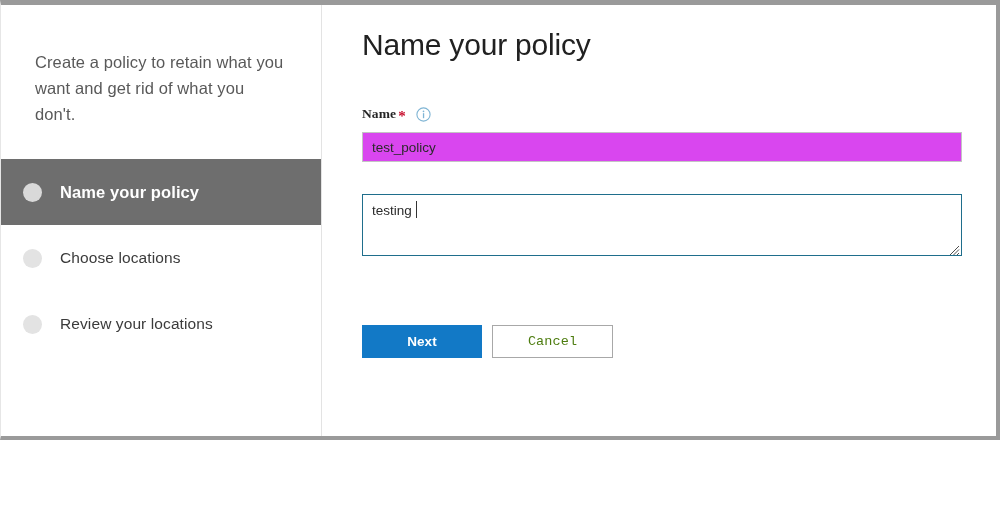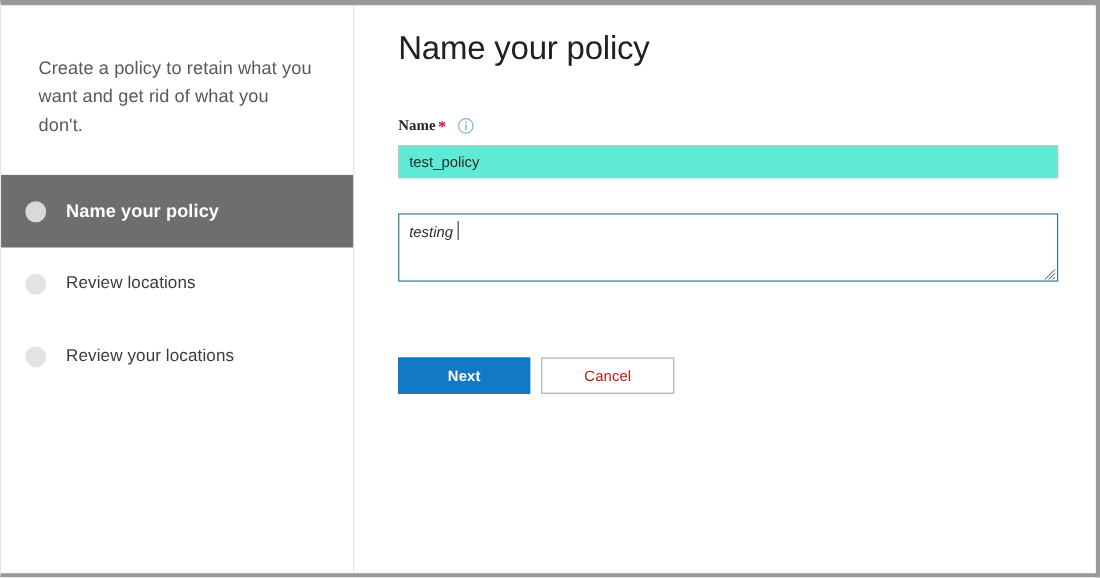--- a/index.html
+++ b/index.html
@@ -11,21 +11,21 @@
     width: 1000px;
     height: 525px;
     overflow: hidden;
     font-family: "Liberation Sans", sans-serif;
   }
 
   .window {
     position: relative;
     box-sizing: border-box;
     width: 1000px;
-    height: 525px;
+    height: 440px;
     background: #ffffff;
     border-top: 5px solid #9a9a9a;
     border-right: 4px solid #9a9a9a;
     border-bottom: 4px solid #9a9a9a;
     border-left: 1px solid #e6e6e6;
     display: flex;
   }
 
   
   .sidebar {
@@ -125,21 +125,21 @@
     display: inline-flex;
     width: 15px;
     height: 15px;
   }
 
   .text-input {
     box-sizing: border-box;
     width: 600px;
     height: 30px;
     border: 1px solid #c4c4c4;
-    background: #5eead4;
+    background: #d946ef;
     font-family: "Liberation Sans", sans-serif;
     font-size: 13.5px;
     color: #2b2b2b;
     padding: 0 9px;
     outline: none;
     border-radius: 0;
   }
 
   .spacer-field { height: 32px; }
 
@@ -157,21 +157,20 @@
     background: #ffffff;
     font-family: "Liberation Sans", sans-serif;
     font-size: 13.5px;
     color: #2b2b2b;
     padding: 7px 9px 0 9px;
     outline: none;
     resize: none;
     overflow: hidden;
     line-height: 18px;
     border-radius: 0;
-    font-style: italic;
   }
 
   .caret {
     position: absolute;
     left: 54px;
     top: 7px;
     width: 1px;
     height: 17px;
     background: #333333;
   }
@@ -207,21 +206,22 @@
     border: 1px solid #1279c6;
     color: #ffffff;
     font-weight: bold;
   }
 
   .btn-secondary {
     width: 121px;
     margin-left: 10px;
     background: #ffffff;
     border: 1px solid #a8a8a8;
-    color: #b91c1c;
+    color: #4d7c0f;
+    font-family: Liberation Mono, monospace;
   }
 </style>
 </head>
 <body>
 
 <div class="window">
 
   <div class="sidebar">
 
     <div class="intro">Create a policy to retain what you want and get rid of what you don't.</div>
@@ -229,21 +229,21 @@
     <div class="nav">
 
       <div class="nav-item active">
         <span class="bullet"></span>
         <span class="nav-label">Name your policy</span>
       </div>
 
 
       <div class="nav-item">
         <span class="bullet"></span>
-        <span class="nav-label">Review locations</span>
+        <span class="nav-label">Choose locations</span>
       </div>
 
       <div class="nav-item">
         <span class="bullet"></span>
         <span class="nav-label">Review your locations</span>
       </div>
 
     </div>
   </div>
 

